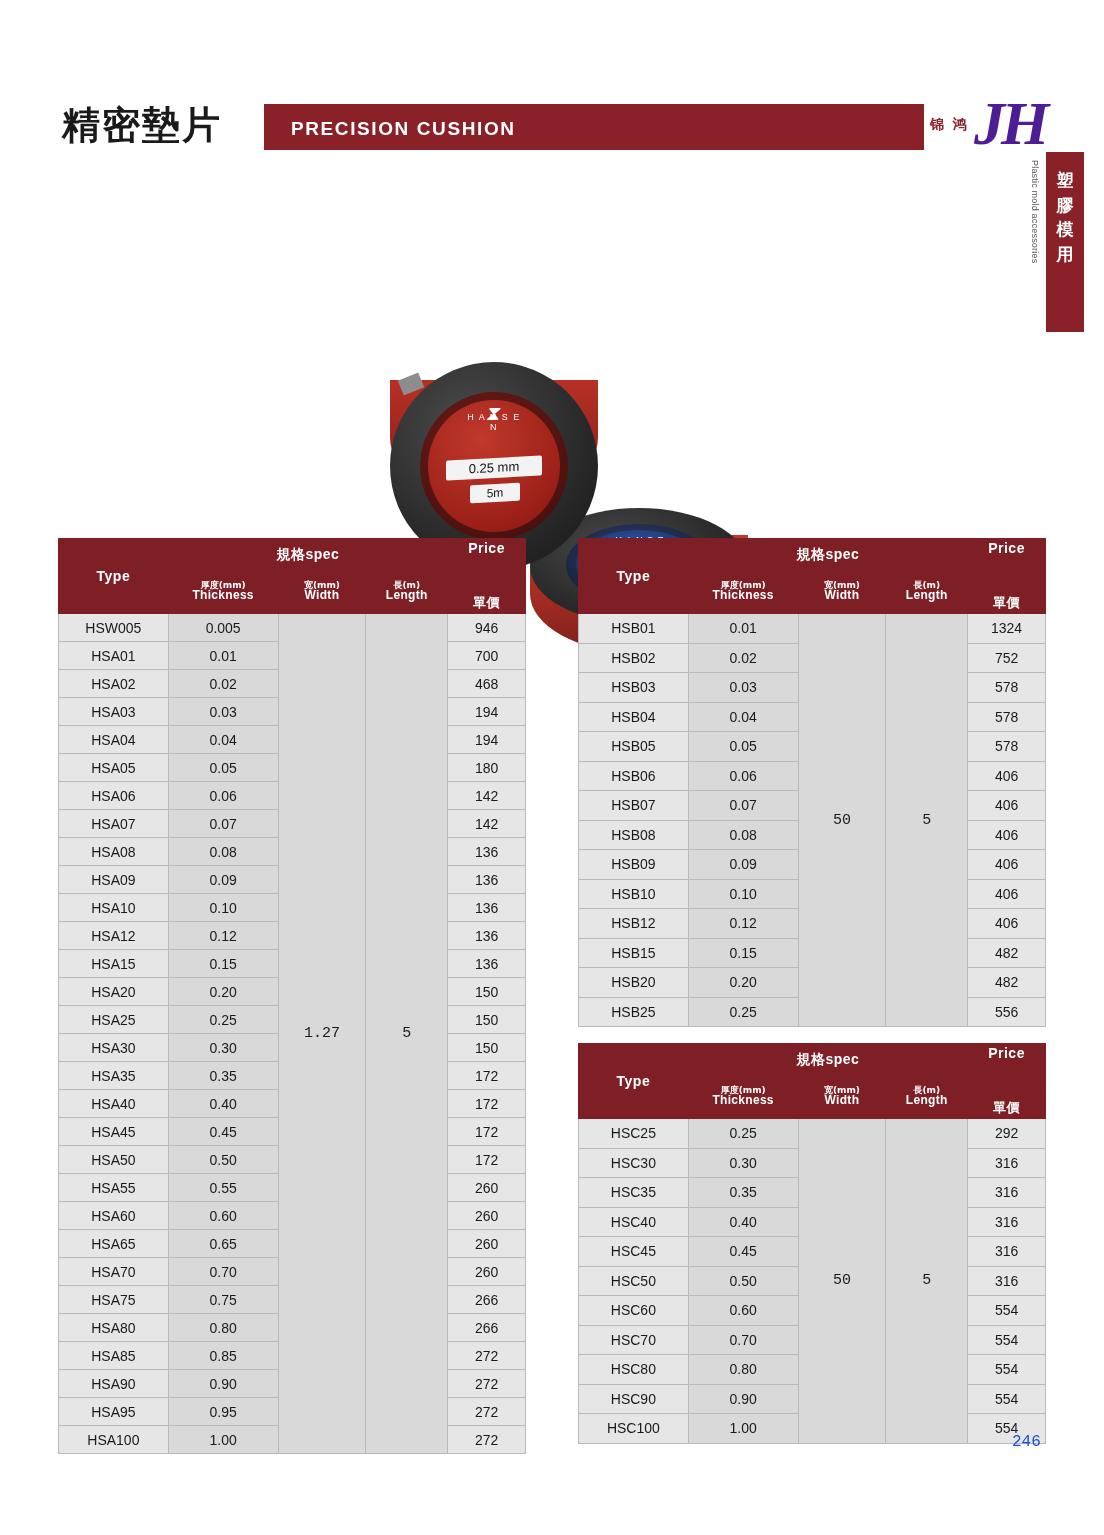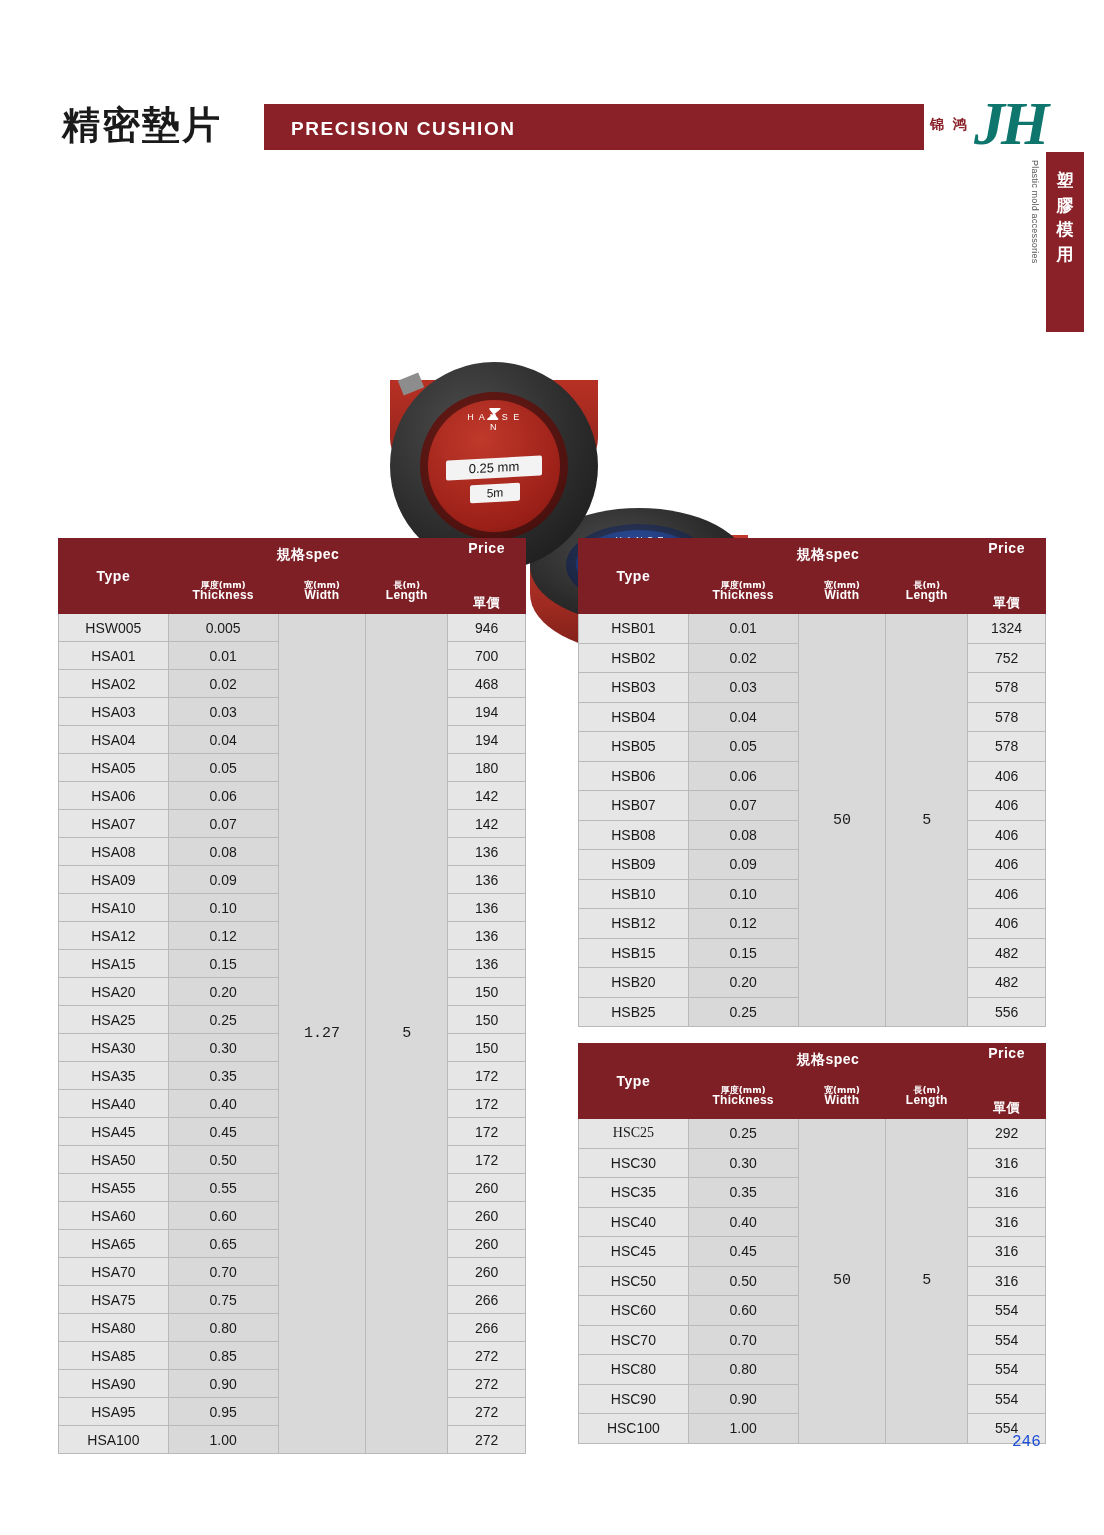--- a/index.html
+++ b/index.html
@@ -60,21 +60,21 @@
     color: #8a2028;
     font-weight: bold;
   }
   .logo-jh {
     position: absolute;
     left: 44px; top: -4px;
     font-family: "Liberation Serif", serif;
     font-size: 62px;
     font-weight: bold;
     font-style: italic;
-    color: #0f766e;
+    color: #4c1d95;
     letter-spacing: -4px;
     line-height: 1;
   }
 
   
   .side-tab {
     position: absolute;
     left: 1046px; top: 152px;
     width: 38px; height: 180px;
     background: #8a2028;
@@ -650,21 +650,21 @@
         <span class="en">Width</span>
       </th>
       <th class="hdr-sub" style="width:82px">
         <span class="cn">長(m)</span>
         <span class="en">Length</span>
       </th>
     </tr>
   </thead>
   <tbody>
       <tr>
-        <td class="type-cell" style="height: 29.5px; font-family: Liberation Serif, serif;">HSC25</td>
+        <td class="type-cell" style="height: 29.5px;">HSC25</td>
         <td class="val-cell">0.25</td>
         <td class="span-cell" rowspan="11">50</td>
         <td class="span-cell" rowspan="11">5</td>
         <td class="price-cell">292</td>
       </tr>
       <tr>
         <td class="type-cell" style="height: 29.5px;">HSC30</td>
         <td class="val-cell">0.30</td>
         <td class="price-cell">316</td>
       </tr>

